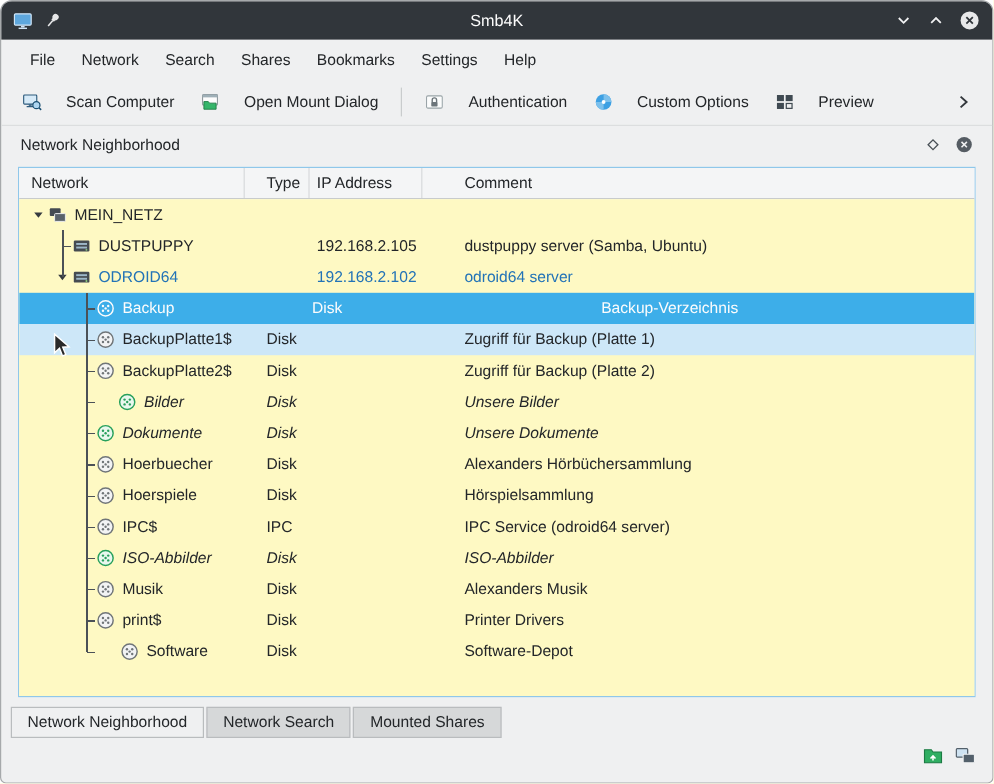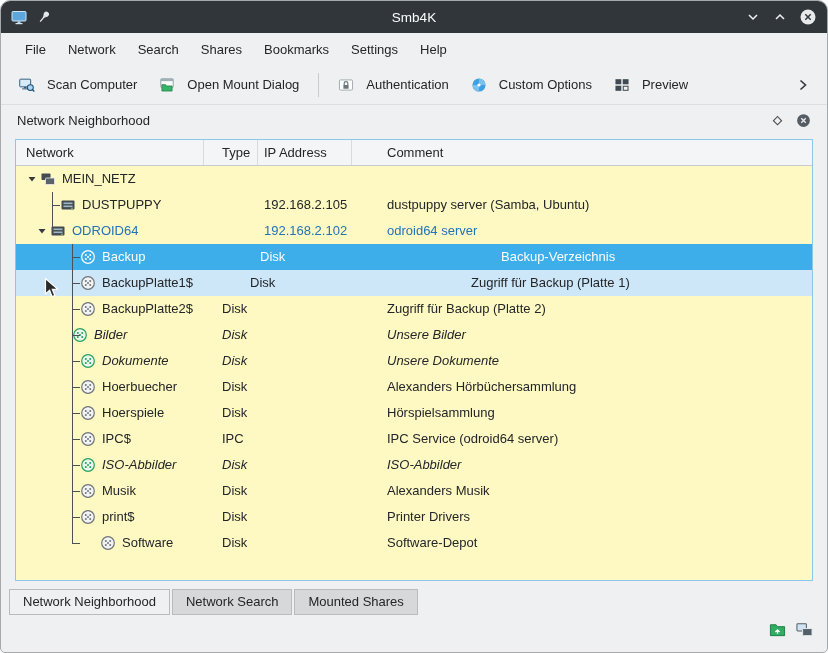--- a/index.html
+++ b/index.html
@@ -25,21 +25,21 @@
   .tb-title { position:absolute; left:0; right:0; text-align:center;
     font-size:13.5px; color:#fcfcfc; pointer-events:none; }
   .tb-right { margin-left:auto; display:flex; align-items:center; gap:11px; z-index:1; }
   .icon { display:inline-flex; align-items:center; justify-content:center; line-height:0; }
   
   .menubar { flex:0 0 32px; display:flex; align-items:center; padding:0 14px; gap:2px; }
   .menu-item { padding:5px 10px; border-radius:3px; cursor:default; }
   
   .toolbar { flex:0 0 40px; display:flex; align-items:center; padding:0 12px; gap:10px;
     border-bottom:1px solid #dcdedf; }
-  .tool-btn { display:flex; align-items:center; gap:12px; padding:5px 6px; border-radius:3px; }
+  .tool-btn { display:flex; align-items:center; gap:20px; padding:5px 6px; border-radius:3px; }
   .tb-sep { width:1px; height:24px; background:#c9cccd; margin:0 3px; }
   .tb-overflow { margin-left:auto; display:flex; align-items:center; padding:4px; }
   
   .dock-header { flex:0 0 30px; display:flex; align-items:center; padding:0 16px; }
   .dock-actions { margin-left:auto; display:flex; align-items:center; gap:12px; }
   
   .tree-wrap { margin:4px 14px 0; flex:0 0 442px; height:442px;
     background:#ffffff; border:1px solid #8fc7ea; display:flex; flex-direction:column; }
   .tree-head { flex:0 0 26px; display:flex; background:#f4f5f6; border-bottom:1px solid #c8cbcc; }
   .hcell { line-height:25px; padding-left:6px; border-right:1px solid #d8dadb; white-space:nowrap; overflow:hidden; }
@@ -48,21 +48,21 @@
   .tree-body { position:relative; flex:1; overflow:hidden; background:#fef9c3; }
   .trow { display:flex; height:26px; }
   .cell { line-height:26px; white-space:nowrap; overflow:hidden; }
   .cell.c1, .cell.c2, .cell.c3 { padding-left:6px; }
   .cell.c0 { display:flex; align-items:center; }
   .exp-slot { display:inline-flex; width:16px; flex:0 0 16px; justify-content:center; align-items:center; }
   .row-icon { display:inline-flex; width:16px; flex:0 0 16px; justify-content:center; align-items:center; }
   .nlabel { margin-left:6px; }
   .trow.selected { background:#3daee9;gap:38px; }
   .trow.selected .cell { color:#fcfcfc; }
-  .trow.hover { background:#cde7f8;gap:28px; }
+  .trow.hover { background:#cde7f8; }
   .trow.link .cell { color:#2273b7; }
   .trow.mounted .cell { font-style:italic; }
   .branch-overlay { position:absolute; inset:0; pointer-events:none; z-index:3; }
   
   .tabbar { margin:7px 0 0 8px; flex:0 0 27px; display:flex; align-items:flex-end; }
   .tab { padding:4px 13px 5px; border:1px solid #b9bcbe; background:#d6d8d9; margin-right:2px; }
   .tab.active { background:#eff0f1; }
   
   .statusbar { flex:1; display:flex; justify-content:flex-end; align-items:flex-start;
     padding:6px 14px 0; gap:10px; }
@@ -244,21 +244,21 @@
                 <circle cx="12" cy="11.2" r="0.8" fill="#8fd07e"></circle>
               </svg>
             </span>
         <span class="nlabel">DUSTPUPPY</span>
       </div>
       <div class="cell c1"></div>
       <div class="cell c2">192.168.2.105</div>
       <div class="cell c3">dustpuppy server (Samba, Ubuntu)</div>
     </div>
         <div class="trow link">
-      <div class="cell c0" style="padding-left:18px">
+      <div class="cell c0" style="padding-left:28px">
         <span class="exp-slot">
               <svg viewBox="0 0 12 12" width="12" height="12">
                 <path d="M2.5 4 L9.5 4 L6 8.5 Z" fill="#363b40"></path>
               </svg>
             </span>
         <span class="icon row-icon">
               <svg viewBox="0 0 16 16" width="16" height="16">
                 <rect x="1.5" y="3.5" width="13" height="9" rx="1" fill="#454b51"></rect>
                 <rect x="3.5" y="5.5" width="9" height="1.6" fill="#9db7c8"></rect>
                 <rect x="3.5" y="8.5" width="9" height="1.6" fill="#9db7c8"></rect>
@@ -322,21 +322,21 @@
                 <circle cx="8" cy="8" r="1" fill="#707578"></circle>
               </svg>
             </span>
         <span class="nlabel">BackupPlatte2$</span>
       </div>
       <div class="cell c1">Disk</div>
       <div class="cell c2"></div>
       <div class="cell c3">Zugriff für Backup (Platte 2)</div>
     </div>
         <div class="trow mounted">
-      <div class="cell c0" style="padding-left:40px">
+      <div class="cell c0" style="padding-left:66px">
         <span class="exp-slot"></span>
         <span class="icon row-icon">
               <svg viewBox="0 0 16 16" width="16" height="16">
                 <circle cx="8" cy="8" r="6.3" fill="#e9f7ee" stroke="#27a05c" stroke-width="1.2"></circle>
                 <circle cx="5.8" cy="6" r="1" fill="#27a05c"></circle>
                 <circle cx="10.2" cy="6" r="1" fill="#27a05c"></circle>
                 <circle cx="5.8" cy="10" r="1" fill="#27a05c"></circle>
                 <circle cx="10.2" cy="10" r="1" fill="#27a05c"></circle>
                 <circle cx="8" cy="8" r="1" fill="#27a05c"></circle>
               </svg>

